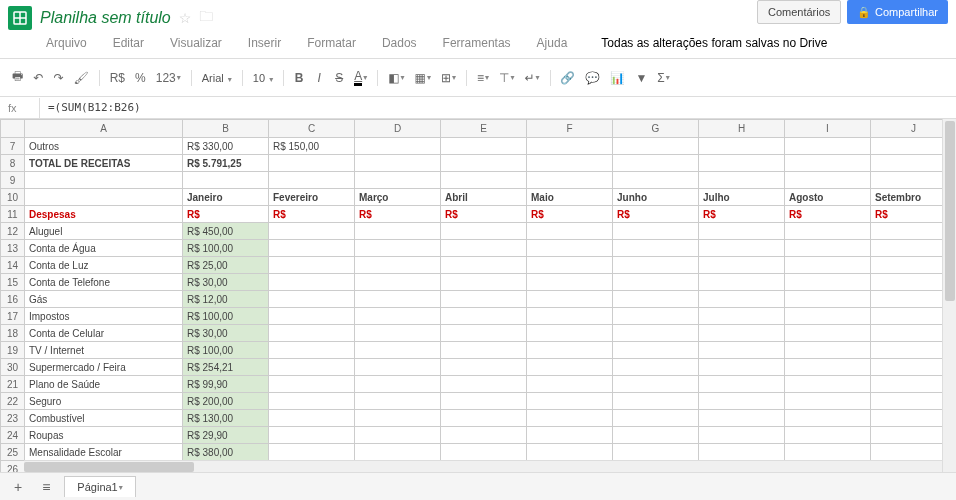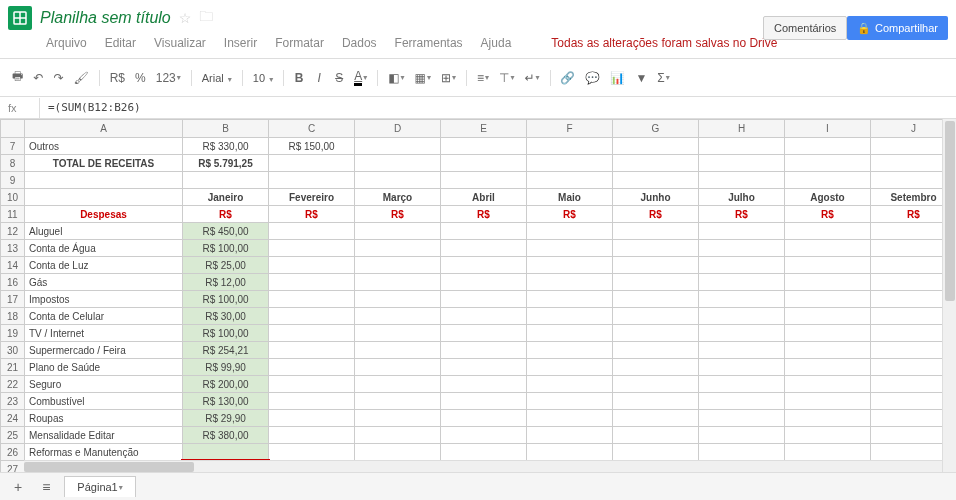--- a/index.html
+++ b/index.html
@@ -3,44 +3,44 @@
 <meta charset="utf-8">
 <style>
 *{box-sizing:border-box;margin:0;padding:0;font-family:Arial,sans-serif}
 body{background:#fff;font-size:11px;color:#444;width:956px;height:500px;overflow:hidden;position:relative}
 .header{background:#fff;border-bottom:1px solid #ddd;padding:4px 8px 0}
 .title-row{display:flex;align-items:center;gap:8px;padding:2px 0}
 .logo{width:24px;height:24px;background:#0f9d58;color:#fff;display:flex;align-items:center;justify-content:center;font-weight:bold;border-radius:2px}
 .logo svg{width:18px;height:18px}
 .doc-title{font-size:16px;color:#15803d;font-style:italic}
 .star-icon,.folder-icon{color:#ccc;font-size:14px}
-.menu-row{display:flex;align-items:center;gap:6px;padding:2px 0 6px 32px;color:#888;font-size:12px}
+.menu-row{display:flex;align-items:center;gap:14px;padding:2px 0 6px 32px;color:#888;font-size:12px}
 .menu-item{padding:2px 6px;cursor:pointer}
-.save-status{margin-left:28px;color:#b91c1c;font-size:12px}
-.header-btns{position:absolute;right:8px;top:16px;display:flex;}
+.save-status{margin-left:14px;color:#000000;font-size:12px}
+.header-btns{position:absolute;right:8px;top:0;display:flex;gap:6px}
 .btn-comment{background:#f5f5f5;border:1px solid #ccc;padding:5px 10px;font-size:11px;color:#444;border-radius:2px;cursor:pointer}
 .btn-share{background:#4285f4;color:#fff;border:none;padding:5px 10px;font-size:11px;border-radius:2px;cursor:pointer;display:flex;align-items:center;gap:4px}
 .toolbar{display:flex;align-items:center;gap:2px;padding:4px 8px;border-bottom:1px solid #ddd;background:#fff}
 .tb-btn{padding:4px 4px;color:#666;cursor:pointer;font-size:12px;min-width:18px;text-align:center;display:flex;align-items:center;justify-content:center}
 .tb-sep{width:1px;height:16px;background:#ddd;margin:0 4px}
 .tb-text{font-size:11px;color:#555;padding:0 4px}
 .tb-dd{font-size:8px;color:#888;margin-left:1px}
 .fx-bar{display:flex;align-items:center;border-bottom:1px solid #ddd;background:#fff}
 .fx-label{width:40px;padding:4px 8px;color:#888;font-size:11px;border-right:1px solid #ddd}
 .fx-input{flex:1;padding:4px 8px;font-size:11px;font-family:monospace}
 .grid-wrap{position:relative;height:360px;overflow:auto}
 .grid{border-collapse:collapse;width:100%;table-layout:fixed}
 .grid th,.grid td{border:1px solid #ccc;padding:2px 4px;height:17px;font-size:10px;overflow:hidden;white-space:nowrap}
 .grid th{background:#f5f5f5;color:#666;font-weight:normal;text-align:center}
 .row-hdr{width:24px;background:#f5f5f5;text-align:center;color:#666}
 .col-A{width:158px}
 .col-std{width:86px}
 th.col-hdr{height:18px}
 .bold{font-weight:bold}
-.center{text-align:center}
+.center{}
 .red{color:#c00}
 .green-bg{background:#d9ead3}
 .formula-cell{border:3px solid #c00!important;background:#fff;font-family:monospace;font-size:10px}
 .footer{position:absolute;bottom:0;left:0;right:0;height:28px;border-top:1px solid #ddd;background:#f5f5f5;display:flex;align-items:center;padding:0 8px;gap:8px}
 .sheet-tab{background:#fff;border:1px solid #ccc;border-bottom:none;padding:4px 12px;font-size:11px;color:#444;display:flex;align-items:center;}
 .footer-btn{color:#666;font-size:14px;cursor:pointer;padding:2px 6px}
 .scrollbar-h{position:absolute;bottom:28px;left:24px;right:14px;height:12px;background:#f0f0f0;border-top:1px solid #ddd}
 .scrollbar-h-thumb{position:absolute;left:0;width:170px;height:10px;top:1px;background:#ccc;border-radius:2px}
 .scrollbar-v{position:absolute;right:0;top:0;bottom:0;width:14px;background:#f0f0f0;border-left:1px solid #ddd}
 .scrollbar-v-thumb{position:absolute;top:2px;height:180px;width:10px;left:2px;background:#ccc;border-radius:2px}
@@ -255,20 +255,33 @@
           <td></td>
           <td></td>
           <td></td>
           <td></td>
           <td></td>
           <td></td>
           <td></td>
           <td></td>
         </tr>
         <tr>
+          <th class="row-hdr">15</th>
+          <td>Conta de Telefone</td>
+          <td class="center green-bg">R$ 30,00</td>
+          <td></td>
+          <td></td>
+          <td></td>
+          <td></td>
+          <td></td>
+          <td></td>
+          <td></td>
+          <td></td>
+        </tr>
+        <tr>
           <th class="row-hdr">16</th>
           <td>Gás</td>
           <td class="center green-bg">R$ 12,00</td>
           <td></td>
           <td></td>
           <td></td>
           <td></td>
           <td></td>
           <td></td>
           <td></td>
@@ -373,21 +386,21 @@
           <td></td>
           <td></td>
           <td></td>
           <td></td>
           <td></td>
           <td></td>
           <td></td>
         </tr>
         <tr>
           <th class="row-hdr">25</th>
-          <td>Mensalidade Editar</td>
+          <td>Mensalidade Escolar</td>
           <td class="center green-bg">R$ 380,00</td>
           <td></td>
           <td></td>
           <td></td>
           <td></td>
           <td></td>
           <td></td>
           <td></td>
           <td></td>
         </tr>

